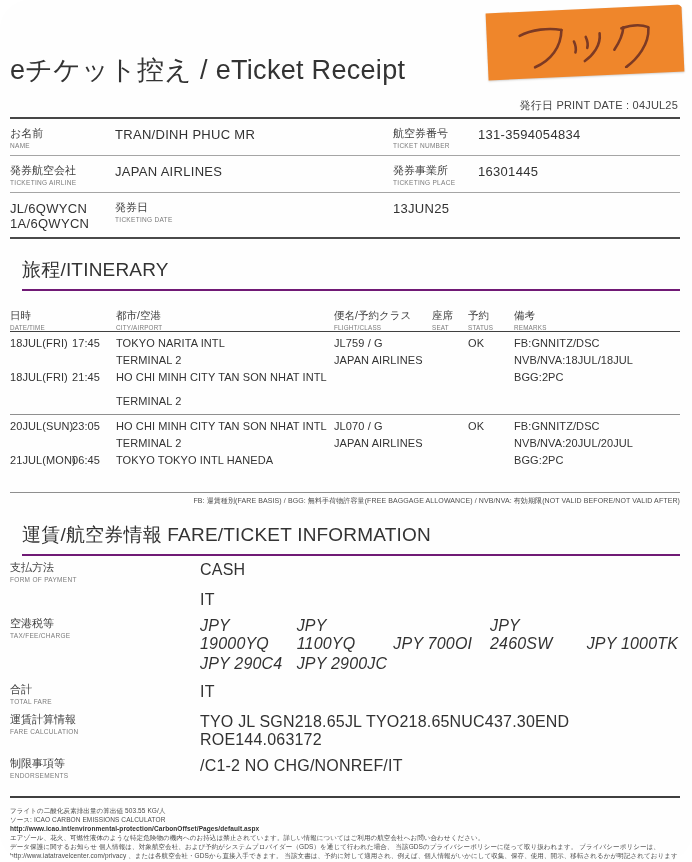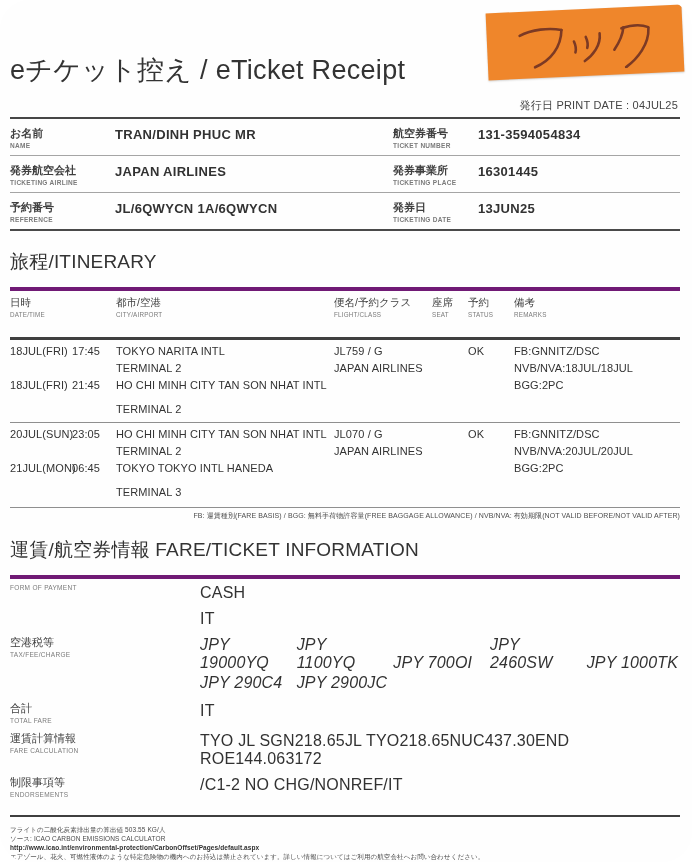--- a/index.html
+++ b/index.html
@@ -39,40 +39,40 @@
     letter-spacing:.2px;
   }
   .rule-heavy{border-top:2px solid #474747;}
   
   .pinfo-row{
     display:grid;
     grid-template-columns:105px 278px 85px 1fr;
     align-items:start;
     padding:7px 0 6px 0;
     border-bottom:1px solid #a5a5a5;
-    font-weight:bold;
   }
   .pinfo-row:last-child{border-bottom:2px solid #4a4a4a;}
   .lab-ja{font-size:11px;color:#3f3f3f;}
   .lab-en{font-size:6.5px;color:#7a7a7a;letter-spacing:.3px;margin-top:1px;}
   .pvalue{font-size:13px;color:#323232;letter-spacing:.3px;padding-top:1px;}
   
   .section-heading{
     font-size:19px;
     font-weight:500;
     color:#333;
-    padding-bottom:12px;
-    border-bottom:4px solid #701a75;
+    padding-bottom:6px;
+    border-bottom:2px solid #701a75;
     letter-spacing:.2px;
+    margin-left:12px;
   }
   .itinerary-heading{margin-top:18px;}
   .fare-heading{margin-top:16px;}
   
   .itin-cols{display:grid;grid-template-columns:62px 44px 218px 98px 36px 46px 1fr;}
-  .itin-header{padding:5px 0 19px 0;border-bottom:3px solid #404040;}
+  .itin-header{padding:5px 0 0 0;border-bottom:1px solid #404040;margin-top:13px;}
   .itin-header .h-ja{font-size:10.5px;color:#3f3f3f;}
   .itin-header .h-en{font-size:6.3px;color:#7a7a7a;letter-spacing:.2px;margin-top:1px;}
   .col-span2{grid-column:1 / 3;}
   .itin-row{min-height:17px;line-height:17px;font-size:11px;color:#333;letter-spacing:.1px;}
   .itin-row > div{white-space:nowrap;overflow:visible;}
   .gap-above > div{padding-top:7px;}
   .segment{padding:3px 0 4px 0;}
   .segment + .segment{border-top:1px solid #8f8f8f;}
   .itin-bottom{border-top:1px solid #8f8f8f;margin-top:2px;}
   .itin-footnote{
@@ -155,24 +155,20 @@
       </div>
       <div class="pvalue">JAPAN AIRLINES</div>
       <div>
         <div class="lab-ja">発券事業所</div>
         <div class="lab-en">TICKETING PLACE</div>
       </div>
       <div class="pvalue">16301445</div>
     </div>
 
     <div class="pinfo-row">
-      <div>
-        <div class="lab-ja">予約番号</div>
-        <div class="lab-en">REFERENCE</div>
-      </div>
       <div class="pvalue">JL/6QWYCN 1A/6QWYCN</div>
       <div>
         <div class="lab-ja">発券日</div>
         <div class="lab-en">TICKETING DATE</div>
       </div>
       <div class="pvalue">13JUN25</div>
     </div>
 
   </div>
 
@@ -268,35 +264,35 @@
       <div>06:45</div>
       <div>TOKYO TOKYO INTL HANEDA</div>
       <div></div>
       <div></div>
       <div></div>
       <div>BGG:2PC</div>
     </div>
     <div class="itin-cols itin-row gap-above">
       <div></div>
       <div></div>
-      <div>TERMINAL 3</div>
       <div></div>
       <div></div>
       <div></div>
       <div></div>
     </div>
   </div>
 
   <div class="itin-bottom"></div>
   <div class="itin-footnote">FB: 運賃種別(FARE BASIS) / BGG: 無料手荷物許容量(FREE BAGGAGE ALLOWANCE) / NVB/NVA: 有効期限(NOT VALID BEFORE/NOT VALID AFTER)</div>
 
   <div class="section-heading fare-heading">運賃/航空券情報 FARE/TICKET INFORMATION</div>
 
   <div class="fare-row">
     <div>
+      <div class="lab-ja">支払方法</div>
       <div class="lab-en">FORM OF PAYMENT</div>
     </div>
     <div class="fare-value">CASH</div>
   </div>
 
   <div class="fare-row">
     <div>
       <div class="lab-ja"></div>
     </div>
     <div class="fare-value">IT</div>

